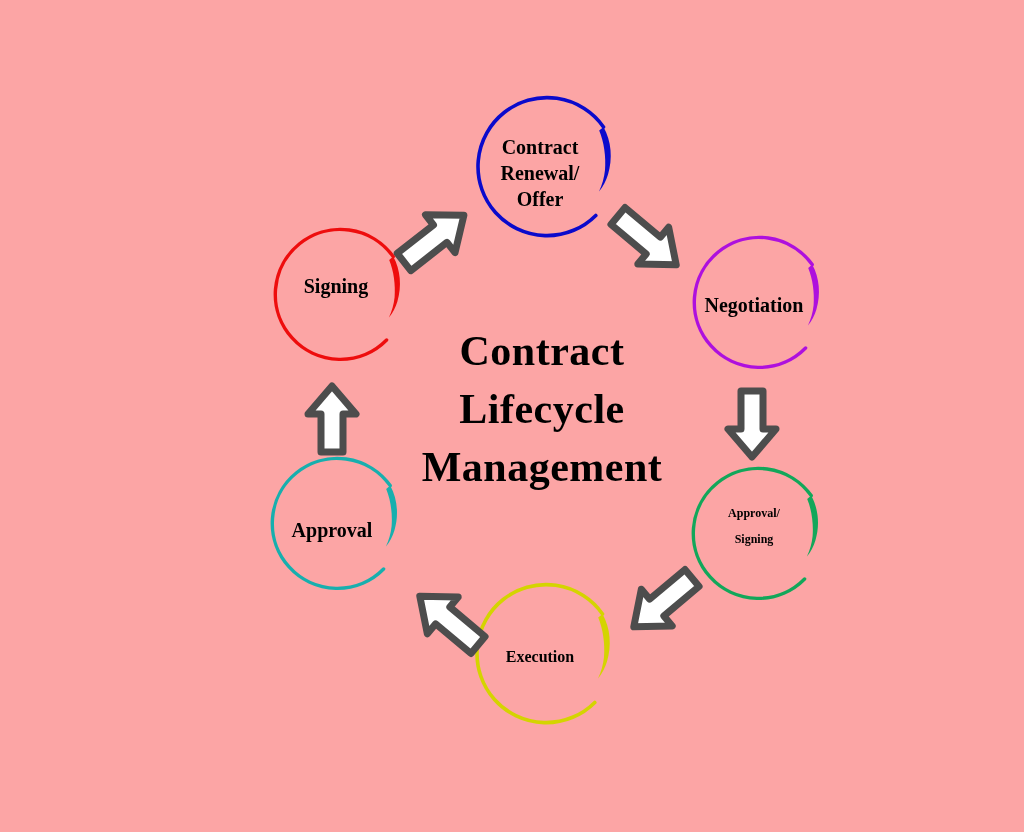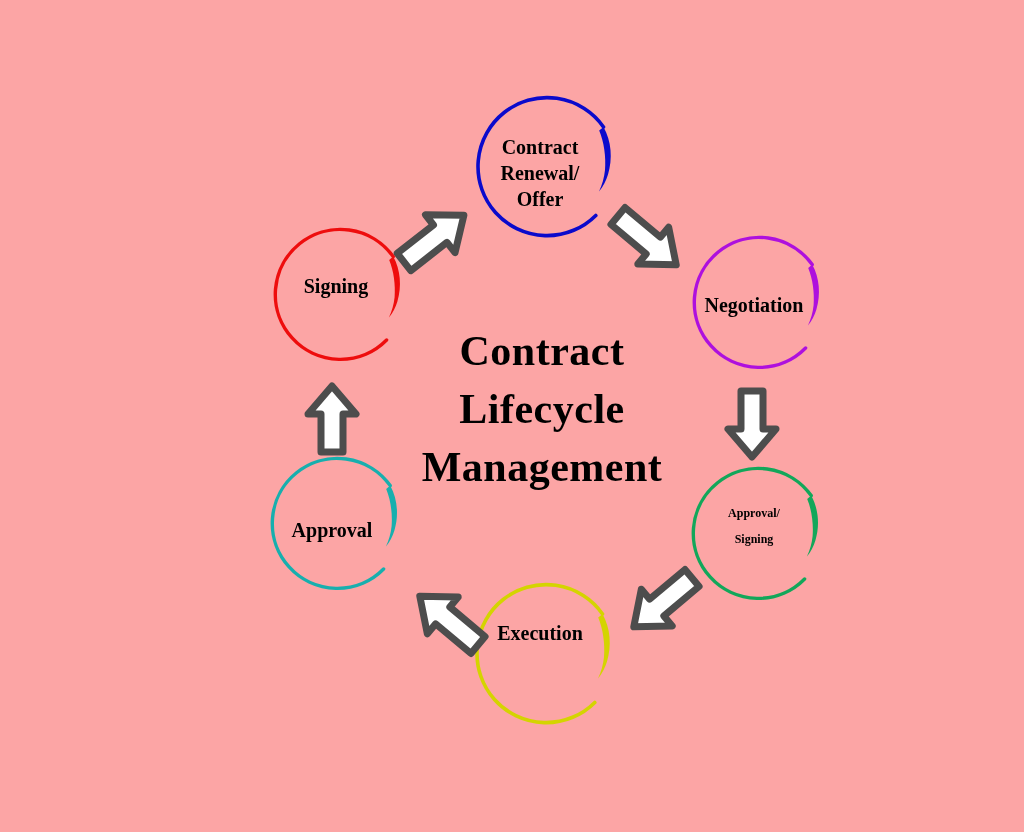--- a/index.html
+++ b/index.html
@@ -47,21 +47,21 @@
     font-weight: bold;
     color: #000000;
     user-select: none;
     pointer-events: none;
   }
   .node-label .ln { display: block; }
   
   #label-request  { left: 460px; top: 134px; width: 160px; font-size: 20px; line-height: 26px; }
   #label-negotiation { left: 666px; top: 292px; width: 176px; font-size: 20px; line-height: 26px; }
   #label-approval { left: 668px; top: 500px; width: 172px; font-size: 12px; line-height: 26px; }
-  #label-execution { left: 459px; top: 620px; width: 162px; font-size: 20px; line-height: 26px; }
+  #label-execution { left: 459px; top: 644px; width: 162px; font-size: 16px; line-height: 26px; }
   #label-auditing { left: 251px; top: 517px; width: 162px; font-size: 20px; line-height: 26px; }
   #label-termination { left: 248px; top: 273px; width: 176px; font-size: 20px; line-height: 26px; }
 
   .node-hit {
     position: absolute;
     border-radius: 50%;
     background: transparent;
   }
 </style>
 </head>

